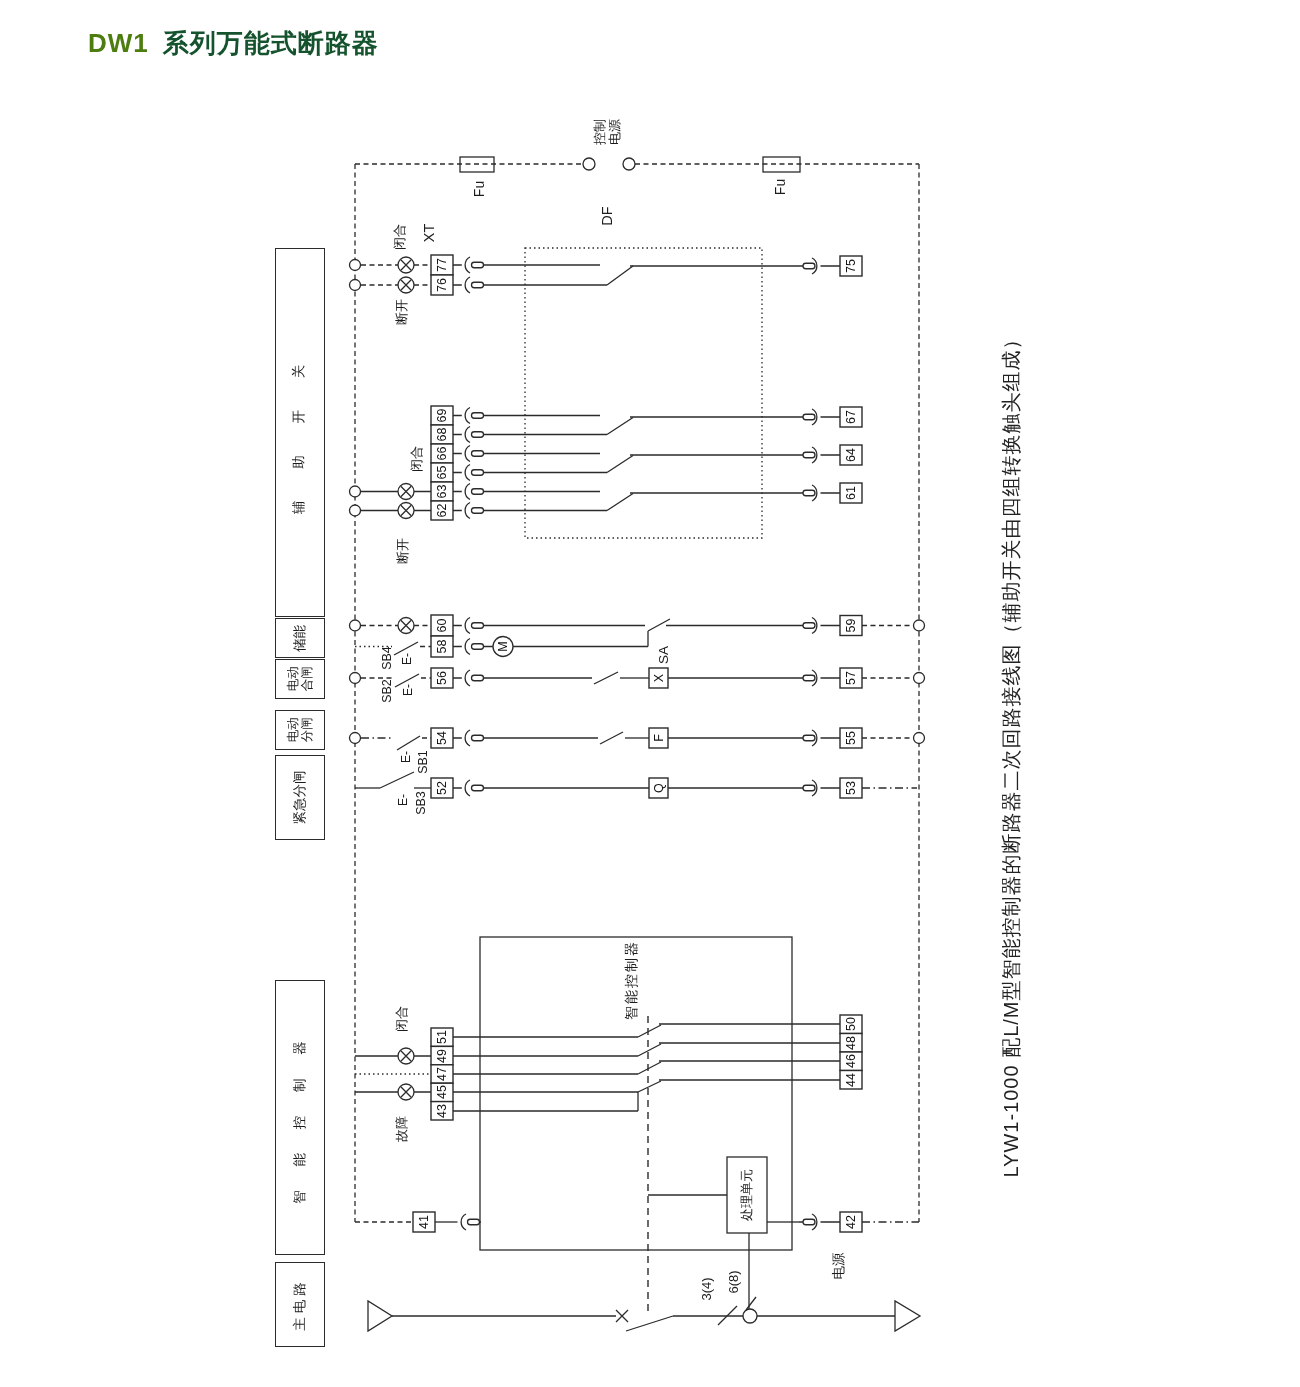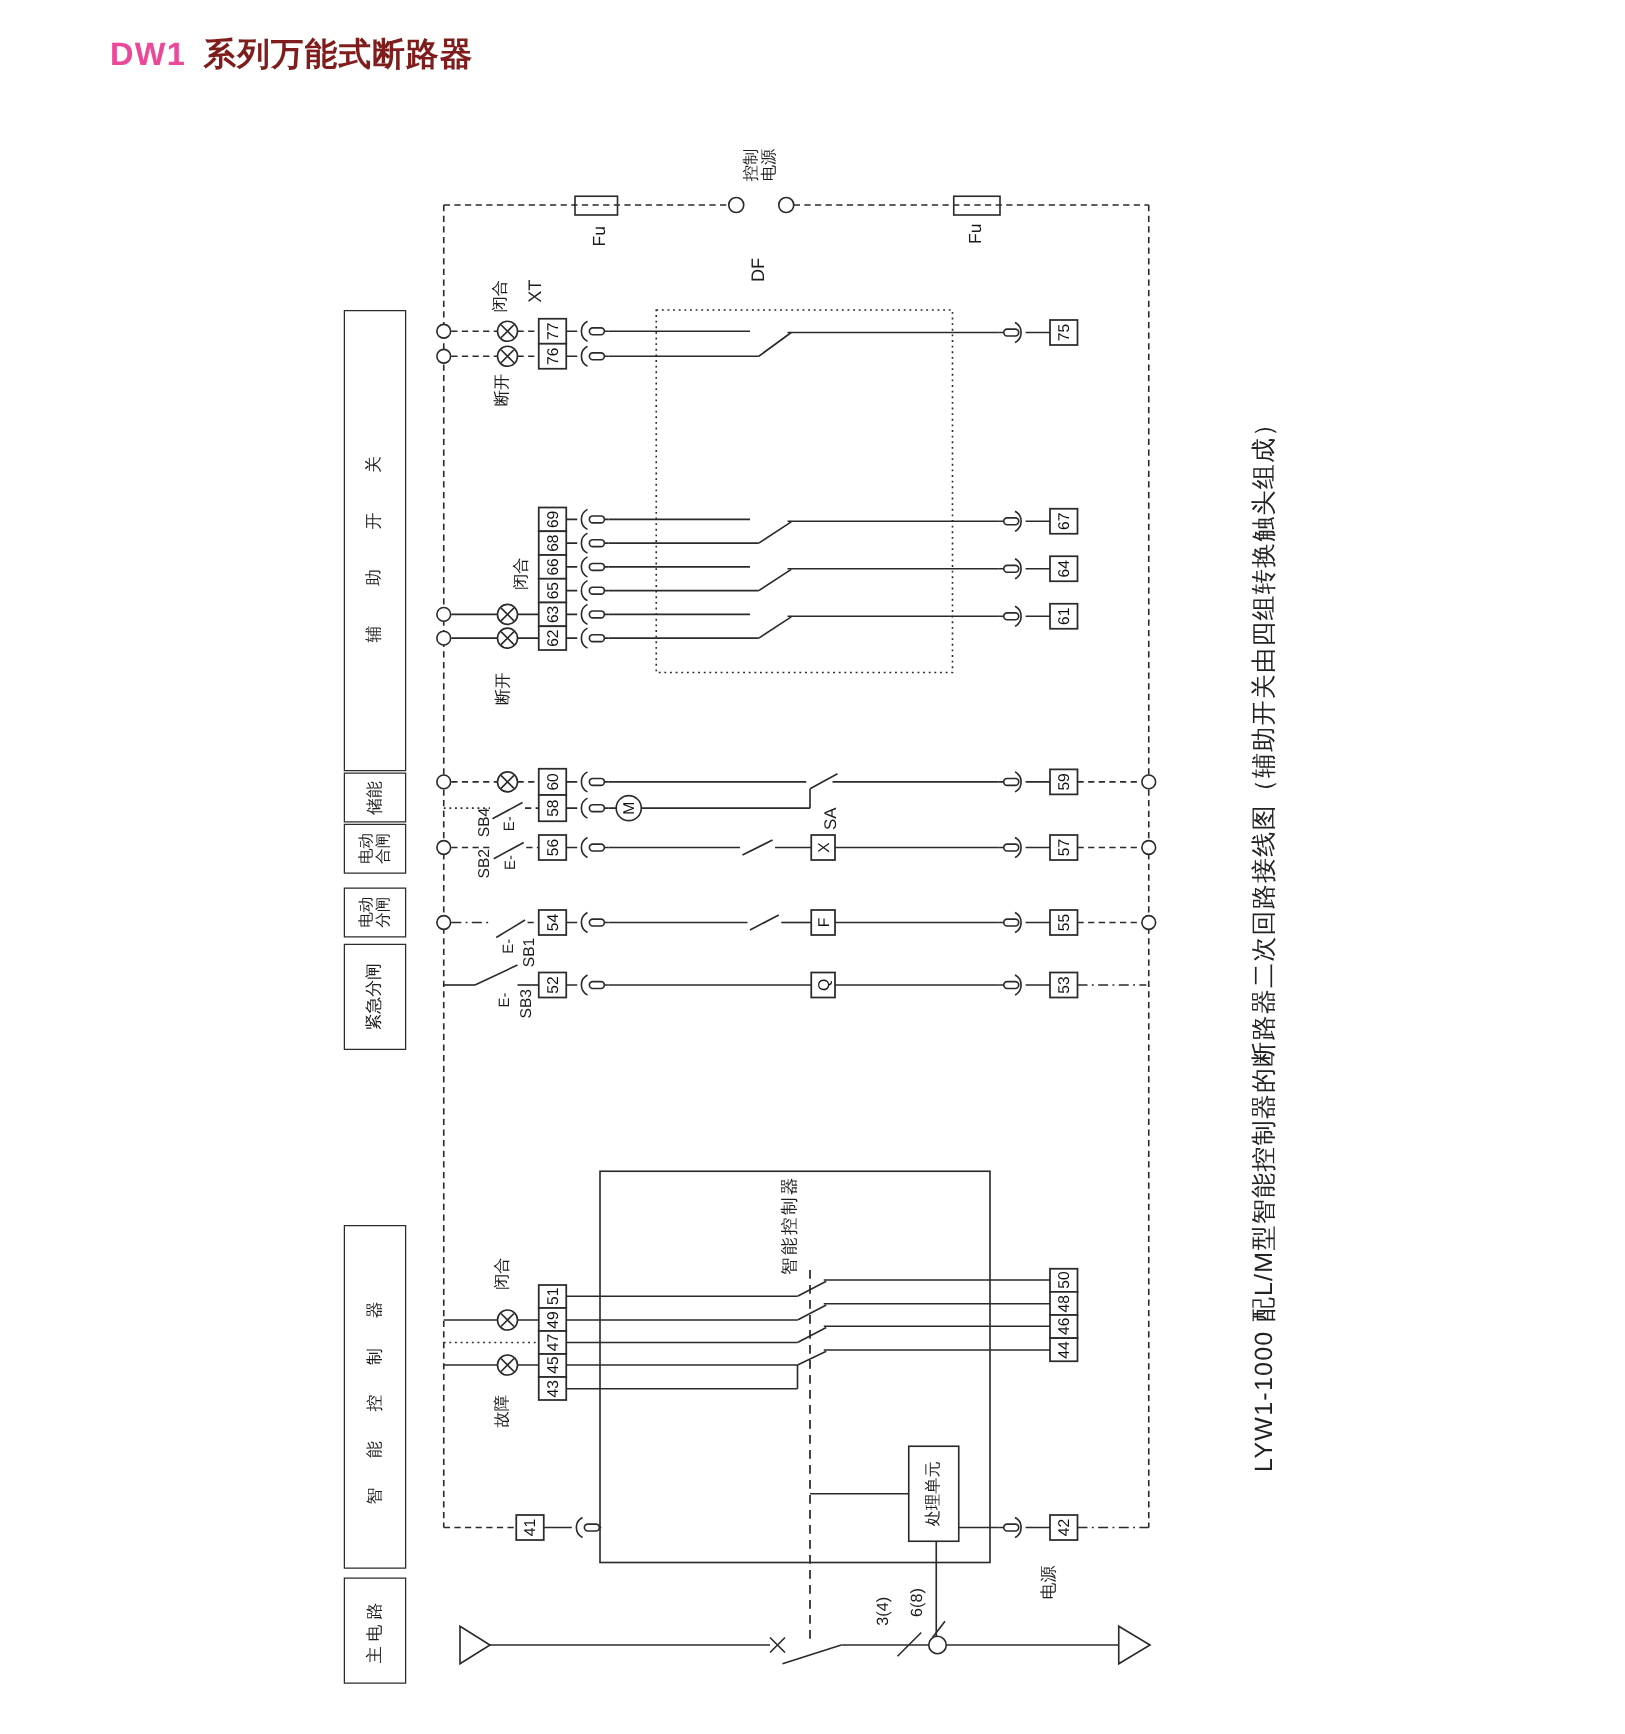--- a/index.html
+++ b/index.html
@@ -10,22 +10,22 @@
   .wf{fill:#ffffff;}
   .tb{fill:#ffffff;stroke:#2b2b2b;stroke-width:1.4;}
   .dash{stroke-dasharray:5,3.5;}
   .ddot{stroke-dasharray:8,3.5,1.5,3.5;}
   .dot{stroke-dasharray:1.5,3;}
   .link{stroke-dasharray:7,5;stroke-width:1.4;}
   svg text{font-family:"Liberation Sans",sans-serif;font-size:12.5px;fill:#111;}
   .lbl{position:absolute;transform:translate(-50%,-50%) rotate(-90deg);
        white-space:pre;text-align:center;font-size:13px;line-height:1.12;color:#1c1c1c;}
   .title{position:absolute;left:88px;top:26px;font-size:26px;font-weight:bold;letter-spacing:1px;}
-  .title .code{color:#ec4899;margin-right:14px;}
-  .title .rest{color:#7f1d1d;font-weight:600;}
+  .title .code{color:#4d7c0f;margin-right:14px;}
+  .title .rest{color:#14532d;font-weight:600;}
   .secbox{position:absolute;border:1.5px solid #2b2b2b;background:#fff;
           display:flex;align-items:center;justify-content:center;}
   .secbox span{transform:rotate(-90deg);white-space:pre;font-size:13.5px;
                line-height:1.1;text-align:center;color:#1c1c1c;}
   .caption{position:absolute;transform:translate(-50%,-50%) rotate(-90deg);
            white-space:pre;font-size:20px;color:#222;letter-spacing:1px;}
 </style>
 </head>
 <body>
 

